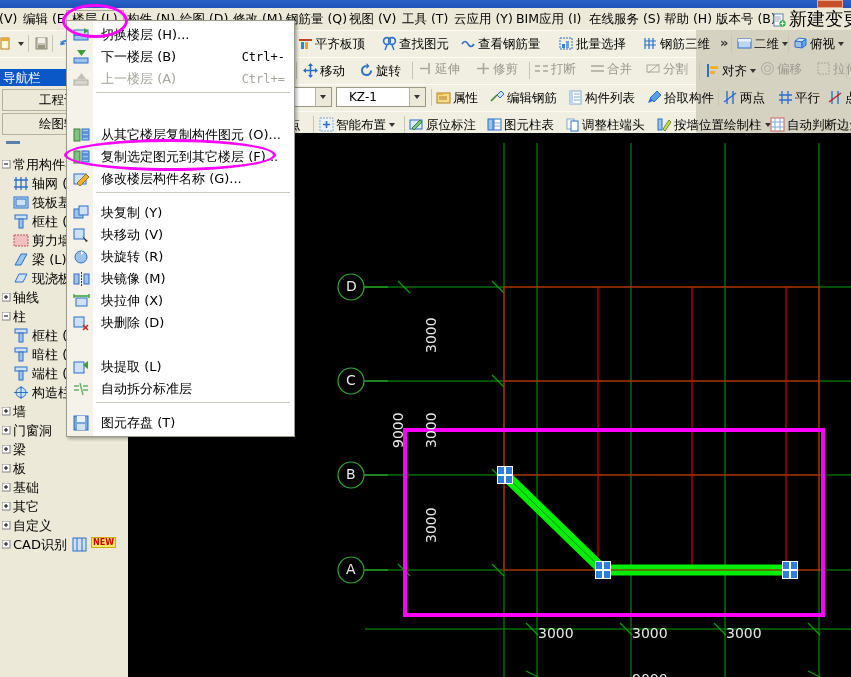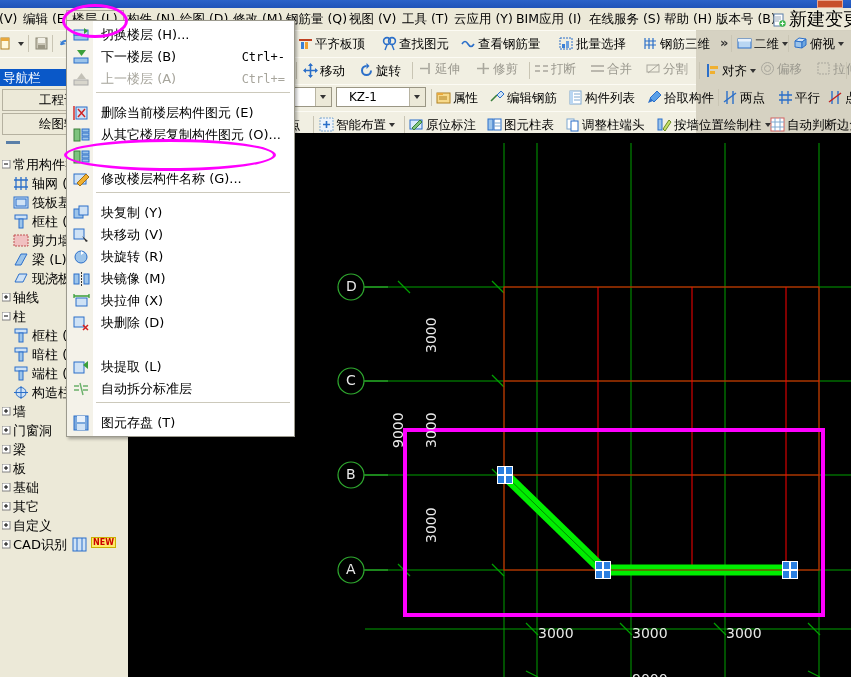--- a/index.html
+++ b/index.html
@@ -681,44 +681,37 @@
       <span class="gi"><svg width="17" height="16" viewBox="0 0 17 16">
             <rect x="1" y="9" width="14" height="5" fill="#d8d6cc" stroke="#aaa"></rect>
             <path d="M4 8h9L8.5 2z" fill="#c3c1b7"></path>
           </svg></span>
       <span>上一楼层 (A)</span>
       <span class="acc">Ctrl+=</span>
     </div>
 
     <div class="mdiv" style="top:71px"></div>
 
-    <div class="mi" style="top:81px">
-      <span class="gi"><svg width="17" height="16" viewBox="0 0 17 16">
-            <rect x="3" y="2" width="11" height="12" fill="#cfe2f5" stroke="#2b6fc9"></rect>
-            <path d="M5 4l7 8M12 4l-7 8" stroke="#d02020" stroke-width="1.4"></path>
-            <path d="M1 1v14" stroke="#d02020" stroke-width="1.4"></path>
-          </svg></span>
-      <span>删除当前楼层构件图元 (E)</span>
-    </div>
     <div class="mi" style="top:103px">
       <span class="gi"><svg width="17" height="16" viewBox="0 0 17 16">
             <rect x="1" y="2" width="6" height="12" fill="#7ec47e" stroke="#3a7f3a"></rect>
             <rect x="9" y="2" width="7" height="3" fill="#9cc4ea" stroke="#2b6fc9"></rect>
             <rect x="9" y="6" width="7" height="3" fill="#9cc4ea" stroke="#2b6fc9"></rect>
             <rect x="9" y="10" width="7" height="3" fill="#9cc4ea" stroke="#2b6fc9"></rect>
           </svg></span>
       <span>从其它楼层复制构件图元 (O)...</span>
     </div>
     <div class="mi" style="top:125px">
       <span class="gi"><svg width="17" height="16" viewBox="0 0 17 16">
             <rect x="1" y="2" width="6" height="12" fill="#7ec47e" stroke="#3a7f3a"></rect>
             <rect x="9" y="2" width="7" height="3" fill="#9cc4ea" stroke="#2b6fc9"></rect>
             <rect x="9" y="6" width="7" height="3" fill="#9cc4ea" stroke="#2b6fc9"></rect>
             <rect x="9" y="10" width="7" height="3" fill="#9cc4ea" stroke="#2b6fc9"></rect>
           </svg></span>
+      <span>复制选定图元到其它楼层 (F)...</span>
     </div>
     <div class="mi" style="top:147px">
       <span class="gi"><svg width="17" height="16" viewBox="0 0 17 16">
             <rect x="1" y="3" width="12" height="10" fill="#cfe2f5" stroke="#2b6fc9"></rect>
             <path d="M4 12l9-9 3 3-9 9z" fill="#f0b030" stroke="#a07018"></path>
           </svg></span>
       <span>修改楼层构件名称 (G)...</span>
     </div>
 
     <div class="mdiv" style="top:171px"></div>

